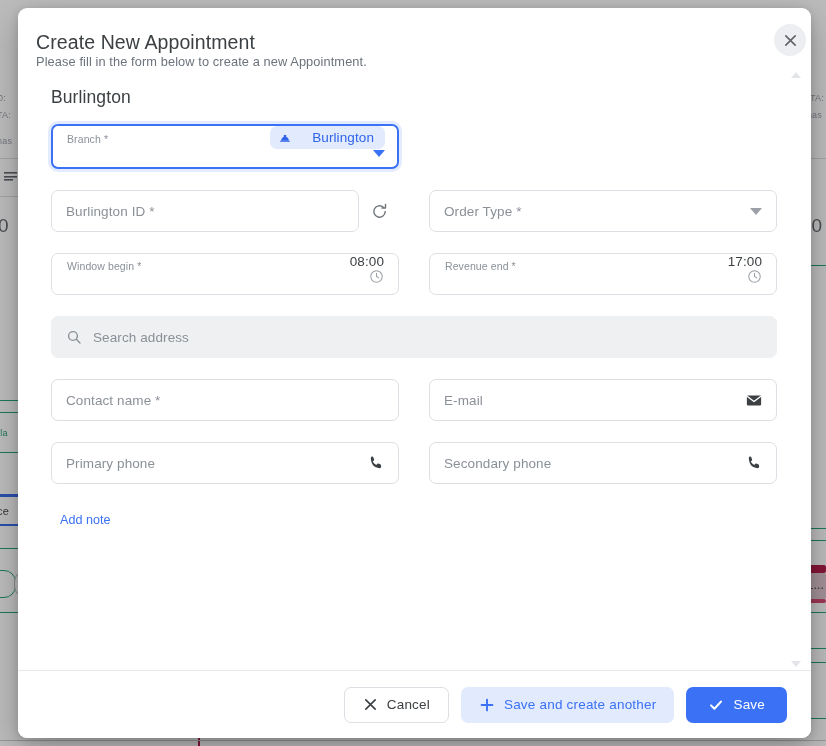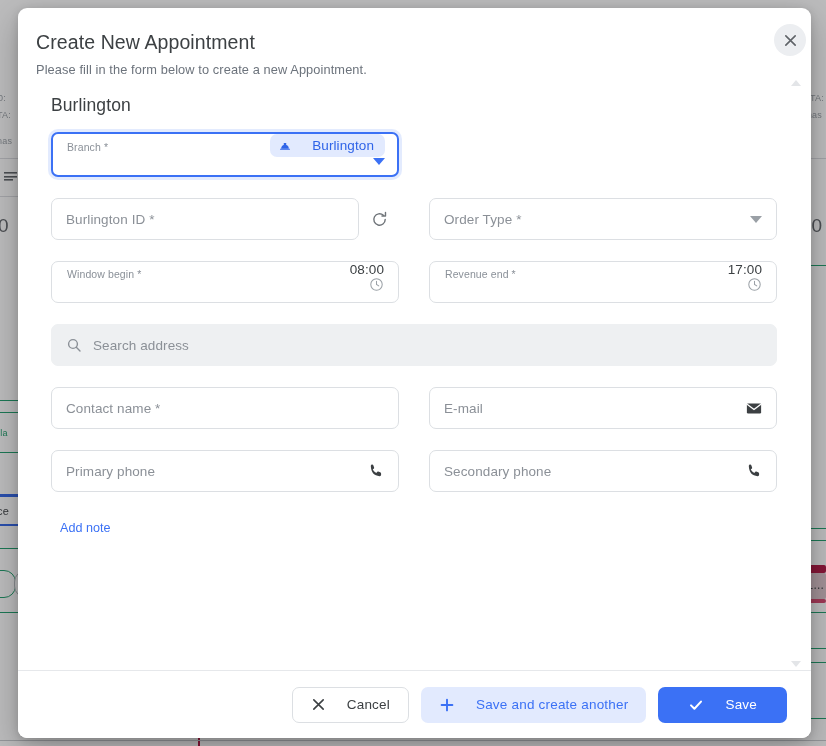--- a/index.html
+++ b/index.html
@@ -103,21 +103,20 @@
     position: relative;
     flex: 0 0 auto;
   }
   .modal-title {
     font-size: 19.5px;
     color: #3c4043;
     font-weight: 400;
     letter-spacing: .1px;
   }
   .modal-subtitle {
-    margin-top: 8px;
     font-size: 12.8px;
     color: #6c737c;
     letter-spacing: .1px;
   }
 
   #close-button {
     position: absolute;
     right: 5px;
     top: 16px;
     width: 32px;
@@ -304,41 +303,41 @@
     justify-content: flex-end;
     gap: 12px;
     padding: 0 24px 0 0;
     background: #fff;
   }
   .btn {
     height: 36px;
     border-radius: 7px;
     display: inline-flex;
     align-items: center;
-    gap: 21px;
+    gap: 9px;
     padding: 0 18px;
     font-size: 13.5px;
     cursor: pointer;
     letter-spacing: .2px;
     border: none;
     font-family: "Liberation Sans", sans-serif;
   }
   #cancel-button {
     background: #fff;
     border: 1px solid #dcdfe3;
     color: #3c4043;
   }
   #save-create-another-button {
     background: #e2eafe;
     color: #3b71f5;
   }
   #save-button {
     background: #3b71f5;
     color: #fff;
-    padding: 0 30px;
+    padding: 0 22px;
   }
 
   svg { display: block; }
 </style>
 </head>
 <body>
 
 <div id="app-backdrop">
 
   <div class="bg-col bg-left">

